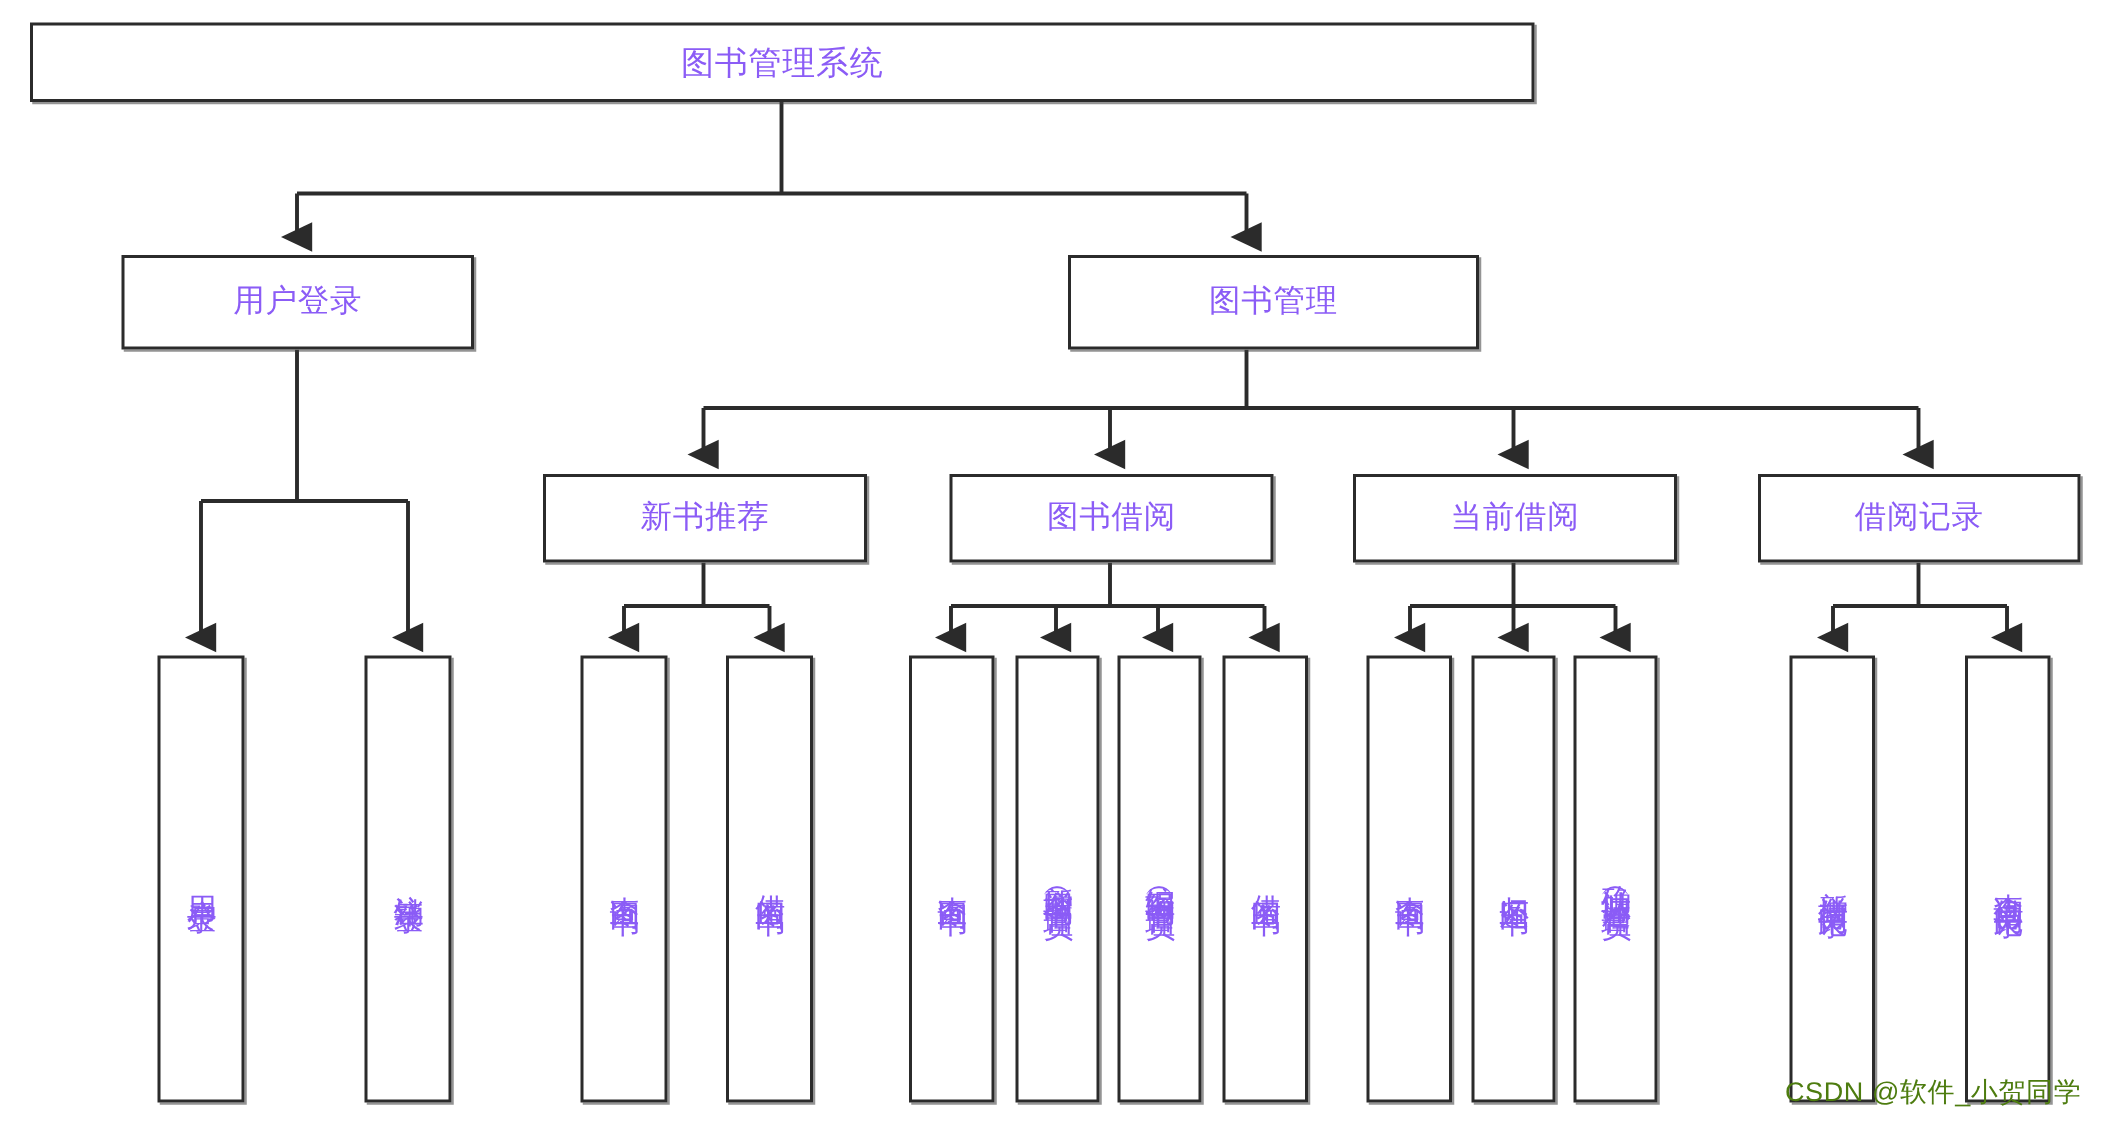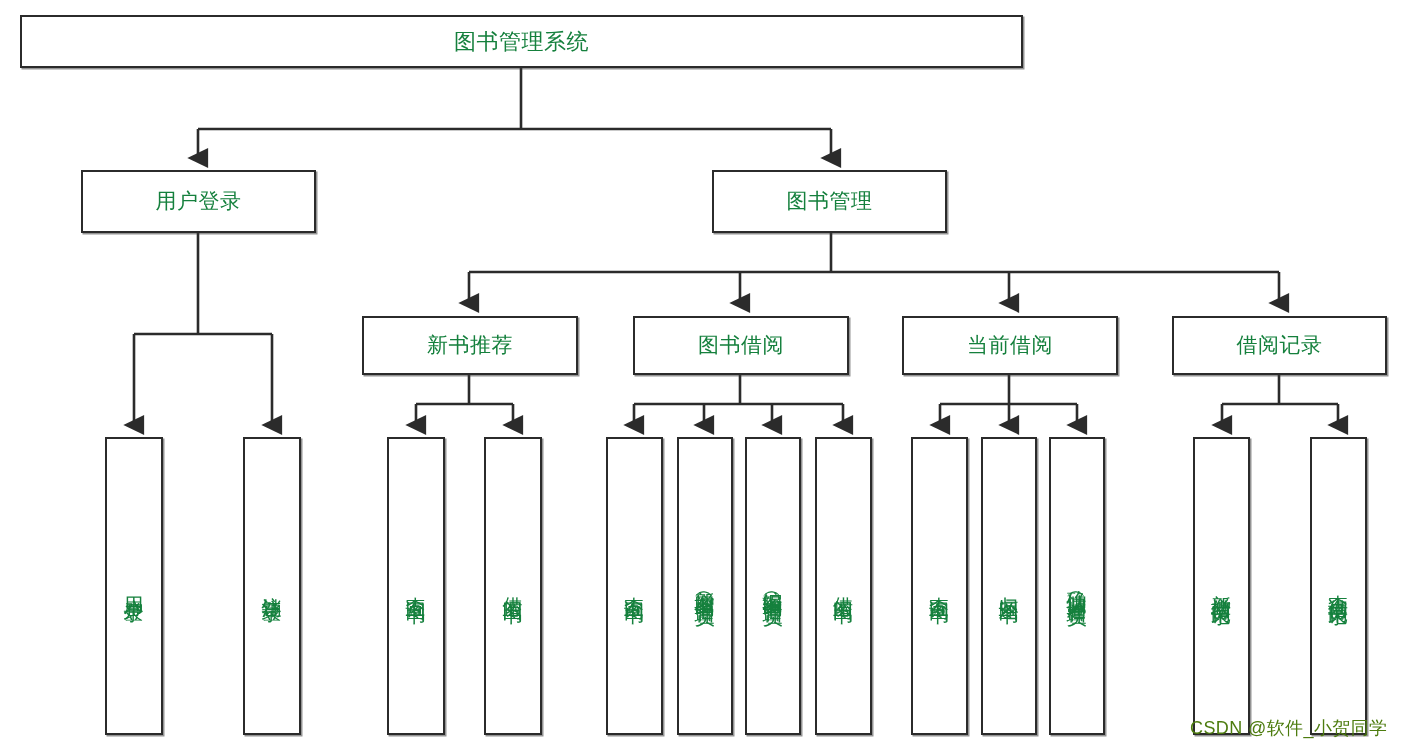--- a/index.html
+++ b/index.html
@@ -31,21 +31,21 @@
     box-sizing: border-box;
     background: #ffffff;
     border: 2px solid #2b2b2b;
     box-shadow: 1.5px 1.5px 0 rgba(60,60,60,0.55);
     display: flex;
     align-items: center;
     justify-content: center;
     overflow: hidden;
   }
   .node-label {
-    color: #15803d;
+    color: #8b5cf6;
     font-size: 21px;
     line-height: 1.18;
     letter-spacing: 0.5px;
     white-space: nowrap;
     text-align: center;
   }
   .node-box.vertical .node-label {
     writing-mode: vertical-rl;
     text-orientation: upright;
     font-size: 20px;
@@ -118,21 +118,21 @@
     </g>
   </svg>
 
   <div class="node-box root" style="left:20px; top:15px; width:1003px; height:53px;">
     <span class="node-label">图书管理系统</span>
   </div>
 
   <div class="node-box" style="left:81px; top:170px; width:235px; height:63px;">
     <span class="node-label">用户登录</span>
   </div>
-  <div class="node-box" style="left:712px; top:170px; width:235px; height:63px;">
+  <div class="node-box" style="left:712px; top:170px; width:274px; height:63px;">
     <span class="node-label">图书管理</span>
   </div>
 
   <div class="node-box" style="left:633px; top:316px; width:216px; height:59px;">
     <span class="node-label">图书借阅</span>
   </div>
   <div class="node-box" style="left:362px; top:316px; width:216px; height:59px;">
     <span class="node-label">新书推荐</span>
   </div>
   <div class="node-box" style="left:1172px; top:316px; width:215px; height:59px;">

